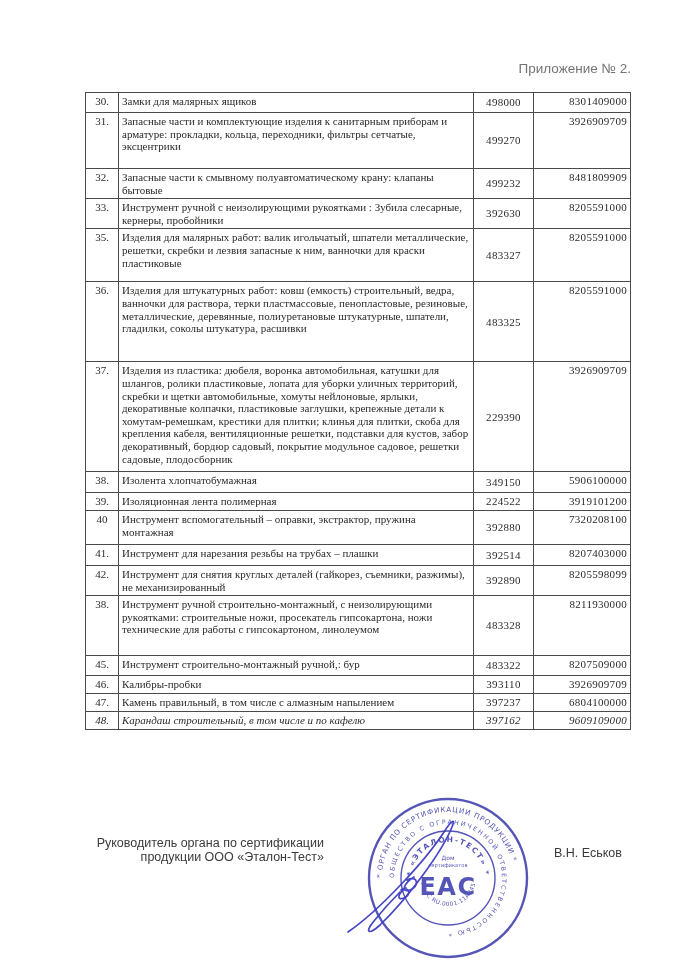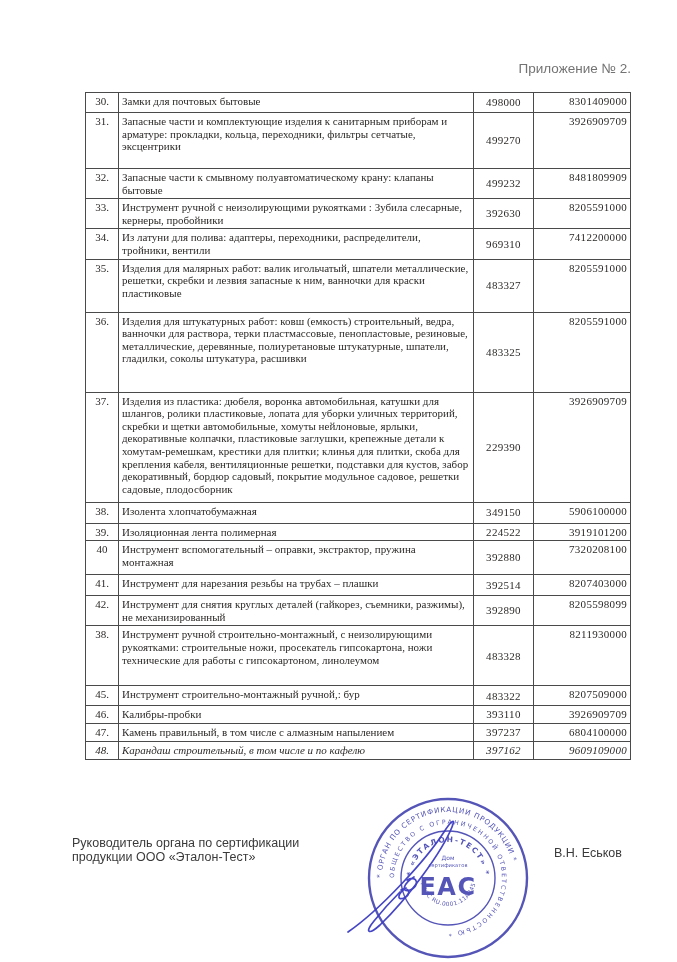--- a/index.html
+++ b/index.html
@@ -21,21 +21,21 @@
     padding:2px 3px;
     overflow:hidden;
   }
   td.row-number-cell{text-align:center;vertical-align:top;padding-top:3px;}
   td.description-cell{text-align:left;vertical-align:top;padding:3px 6px 2px 6px;}
   td.okp-code-cell{text-align:center;vertical-align:middle;font-size:11.5px;letter-spacing:.3px;}
   td.tnved-code-cell{text-align:right;vertical-align:top;padding-top:3px;font-size:11.5px;letter-spacing:.3px;}
   .signer-title{
     position:absolute;left:72px;top:836px;width:252px;
     font-family:"Liberation Sans",sans-serif;font-size:12.5px;line-height:14px;
-    text-align:left;color:#3a3a3a;
+    text-align:right;color:#3a3a3a;
   }
   .signer-name{
     position:absolute;left:554px;top:846px;
     font-family:"Liberation Sans",sans-serif;font-size:12.5px;color:#3a3a3a;
   }
   .stamp-svg{position:absolute;left:330px;top:782px;}
   .stamp-text{font-family:"DejaVu Sans",sans-serif;}
 </style>
 </head>
 <body>
@@ -45,47 +45,41 @@
 <table class="products">
   <colgroup>
     <col style="width:33px">
       <col style="width:355px">
       <col style="width:60px">
       <col style="width:97px">
   </colgroup>
   <tbody>
       <tr style="height: 20px;">
         <td class="row-number-cell">30.</td>
-        <td class="description-cell">Замки для почтовых бытовые</td>
+        <td class="description-cell">Замки для малярных ящиков</td>
         <td class="okp-code-cell">498000</td>
         <td class="tnved-code-cell">8301409000</td>
       </tr>
       <tr style="height: 56px;">
         <td class="row-number-cell">31.</td>
         <td class="description-cell">Запасные части и комплектующие изделия к санитарным приборам и арматуре: прокладки, кольца, переходники, фильтры сетчатые, эксцентрики</td>
         <td class="okp-code-cell">499270</td>
         <td class="tnved-code-cell">3926909709</td>
       </tr>
       <tr style="height: 29px;">
         <td class="row-number-cell">32.</td>
         <td class="description-cell">Запасные части к смывному полуавтоматическому крану: клапаны бытовые</td>
         <td class="okp-code-cell">499232</td>
         <td class="tnved-code-cell">8481809909</td>
       </tr>
       <tr style="height: 28px;">
         <td class="row-number-cell">33.</td>
         <td class="description-cell">Инструмент ручной с неизолирующими рукоятками : Зубила слесарные, кернеры, пробойники</td>
         <td class="okp-code-cell">392630</td>
         <td class="tnved-code-cell">8205591000</td>
-      </tr>
-      <tr style="height: 30px;">
-        <td class="row-number-cell">34.</td>
-        <td class="description-cell">Из латуни для полива: адаптеры, переходники, распределители, тройники, вентили</td>
-        <td class="okp-code-cell">969310</td>
-        <td class="tnved-code-cell">7412200000</td>
       </tr>
       <tr style="height: 53px;">
         <td class="row-number-cell">35.</td>
         <td class="description-cell">Изделия для малярных работ: валик игольчатый, шпатели металлические, решетки, скребки и лезвия запасные к ним, ванночки для краски пластиковые</td>
         <td class="okp-code-cell">483327</td>
         <td class="tnved-code-cell">8205591000</td>
       </tr>
       <tr style="height: 80px;">
         <td class="row-number-cell">36.</td>
         <td class="description-cell">Изделия для штукатурных работ: ковш (емкость) строительный, ведра, ванночки для раствора, терки пластмассовые, пенопластовые, резиновые, металлические, деревянные, полиуретановые штукатурные, шпатели, гладилки, соколы штукатура, расшивки</td>

